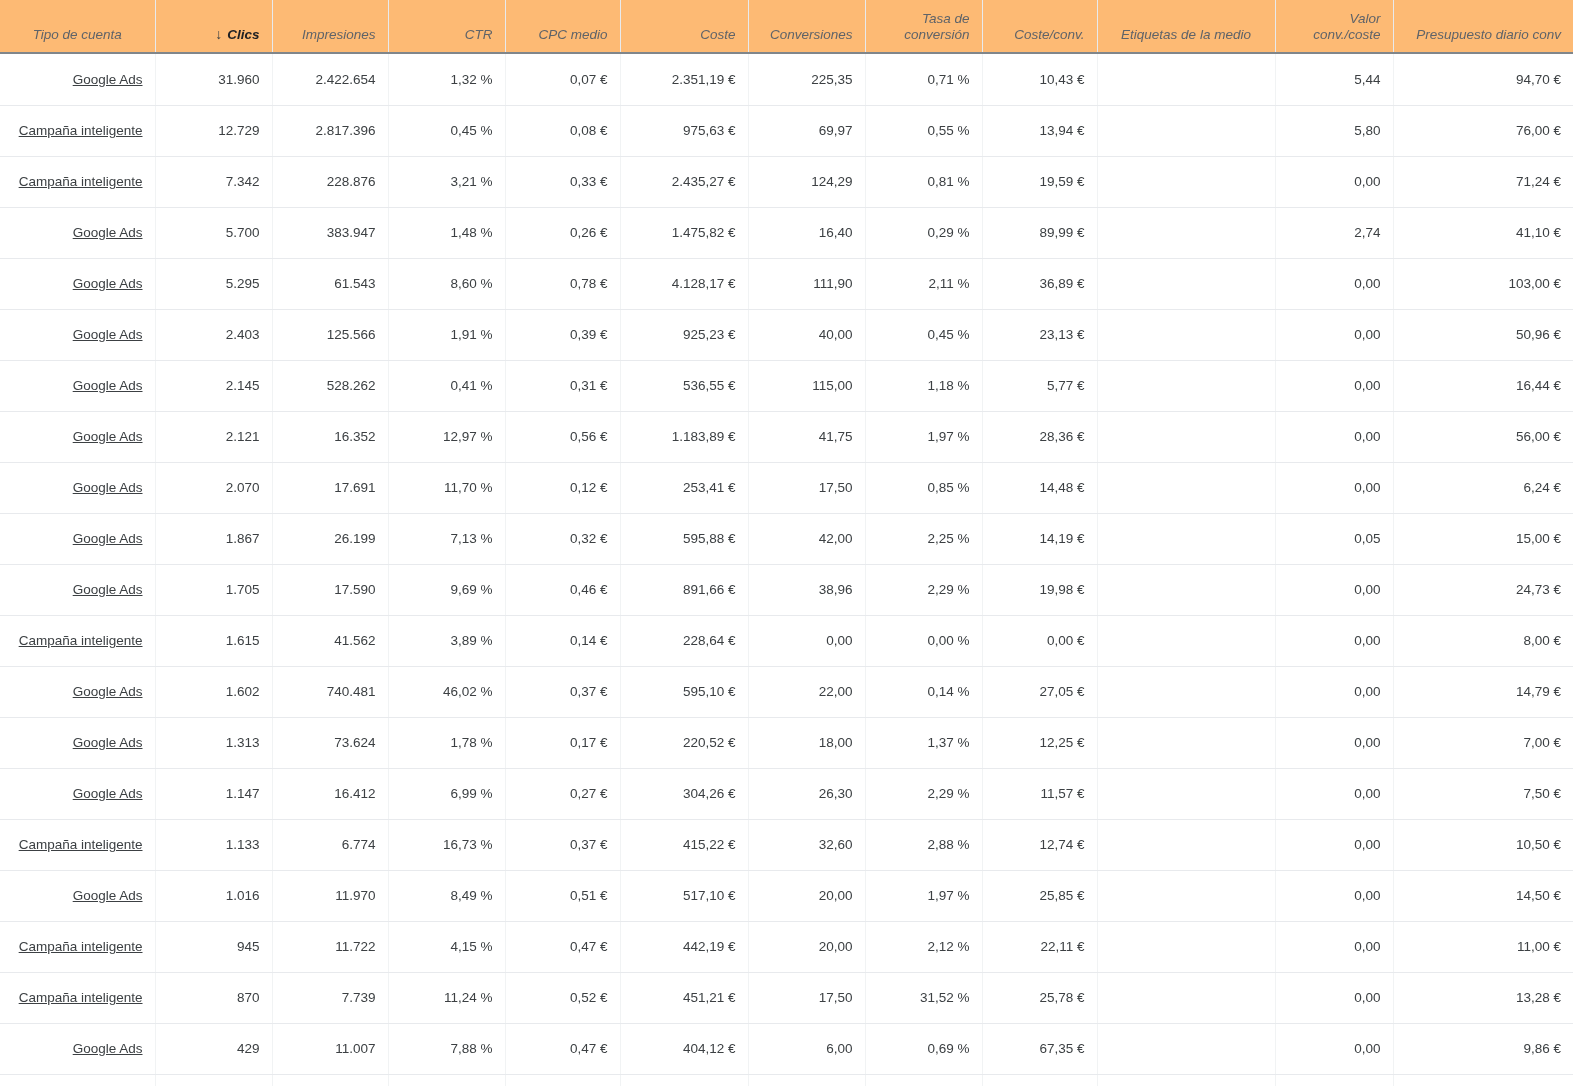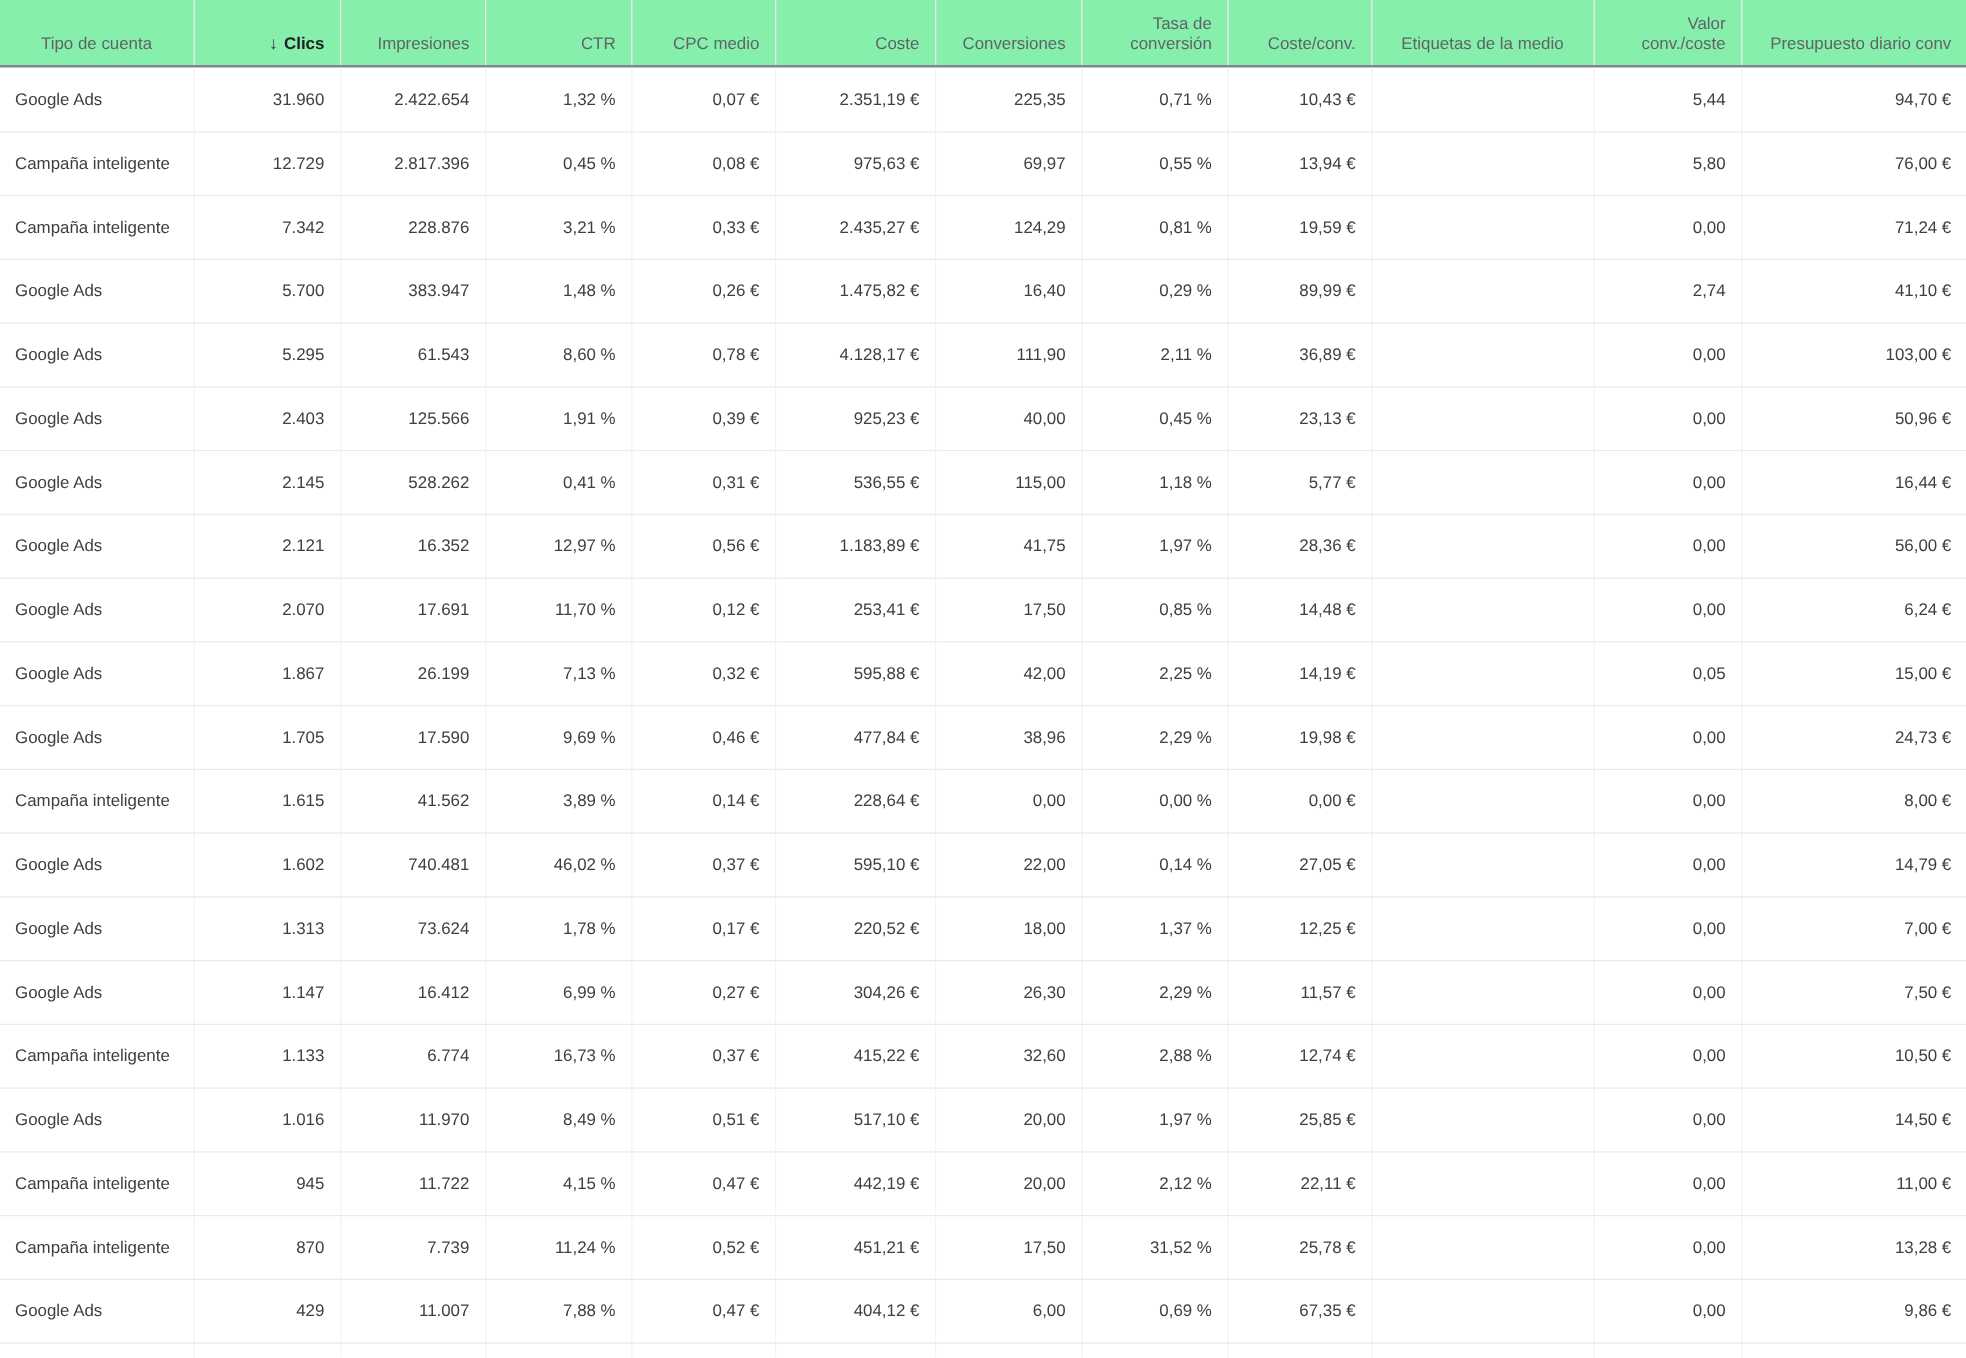--- a/index.html
+++ b/index.html
@@ -38,21 +38,22 @@
   }
   thead th {
     font-weight: 400;
     font-size: 13.5px;
     color: #5f6368;
     vertical-align: bottom;
     padding: 0 12px 9px 12px;
     border-right: 1px solid #e8eaed;
     line-height: 1.18;
     box-sizing: border-box;
-    background: #86efac;
+    background: #fdba74;
+    font-style: italic;
   }
   thead th:last-child { border-right: none; }
   thead th.num { text-align: right; }
   thead th.txt { text-align: center; }
 
   thead th.sorted {
     font-weight: 700;
     color: #202124;
   }
   .sort-arrow {
@@ -82,21 +83,21 @@
     padding: 0 12px;
     border-right: 1px solid #f1f3f4;
     border-bottom: 1px solid #e8eaed;
     box-sizing: border-box;
     white-space: nowrap;
     overflow: hidden;
     vertical-align: middle;
   }
   tbody td:last-child { border-right: none; }
   tbody td.num { text-align: right; }
-  tbody td.txt { text-align: left; }
+  tbody td.txt { text-align: right; text-decoration: underline; }
 
   
   tbody tr.partial-row { height: 34px; }
   tbody tr.partial-row td { border-bottom: none; }
 </style>
 </head>
 <body>
 
 <div class="table-wrap">
   <table class="report">
@@ -275,21 +276,21 @@
           <td class="txt"></td>
           <td class="num">0,05</td>
           <td class="num">15,00 €</td>
         </tr>
         <tr class="data-row">
           <td class="txt">Google Ads</td>
           <td class="num">1.705</td>
           <td class="num">17.590</td>
           <td class="num">9,69 %</td>
           <td class="num">0,46 €</td>
-          <td class="num">477,84 €</td>
+          <td class="num">891,66 €</td>
           <td class="num">38,96</td>
           <td class="num">2,29 %</td>
           <td class="num">19,98 €</td>
           <td class="txt"></td>
           <td class="num">0,00</td>
           <td class="num">24,73 €</td>
         </tr>
         <tr class="data-row">
           <td class="txt">Campaña inteligente</td>
           <td class="num">1.615</td>

